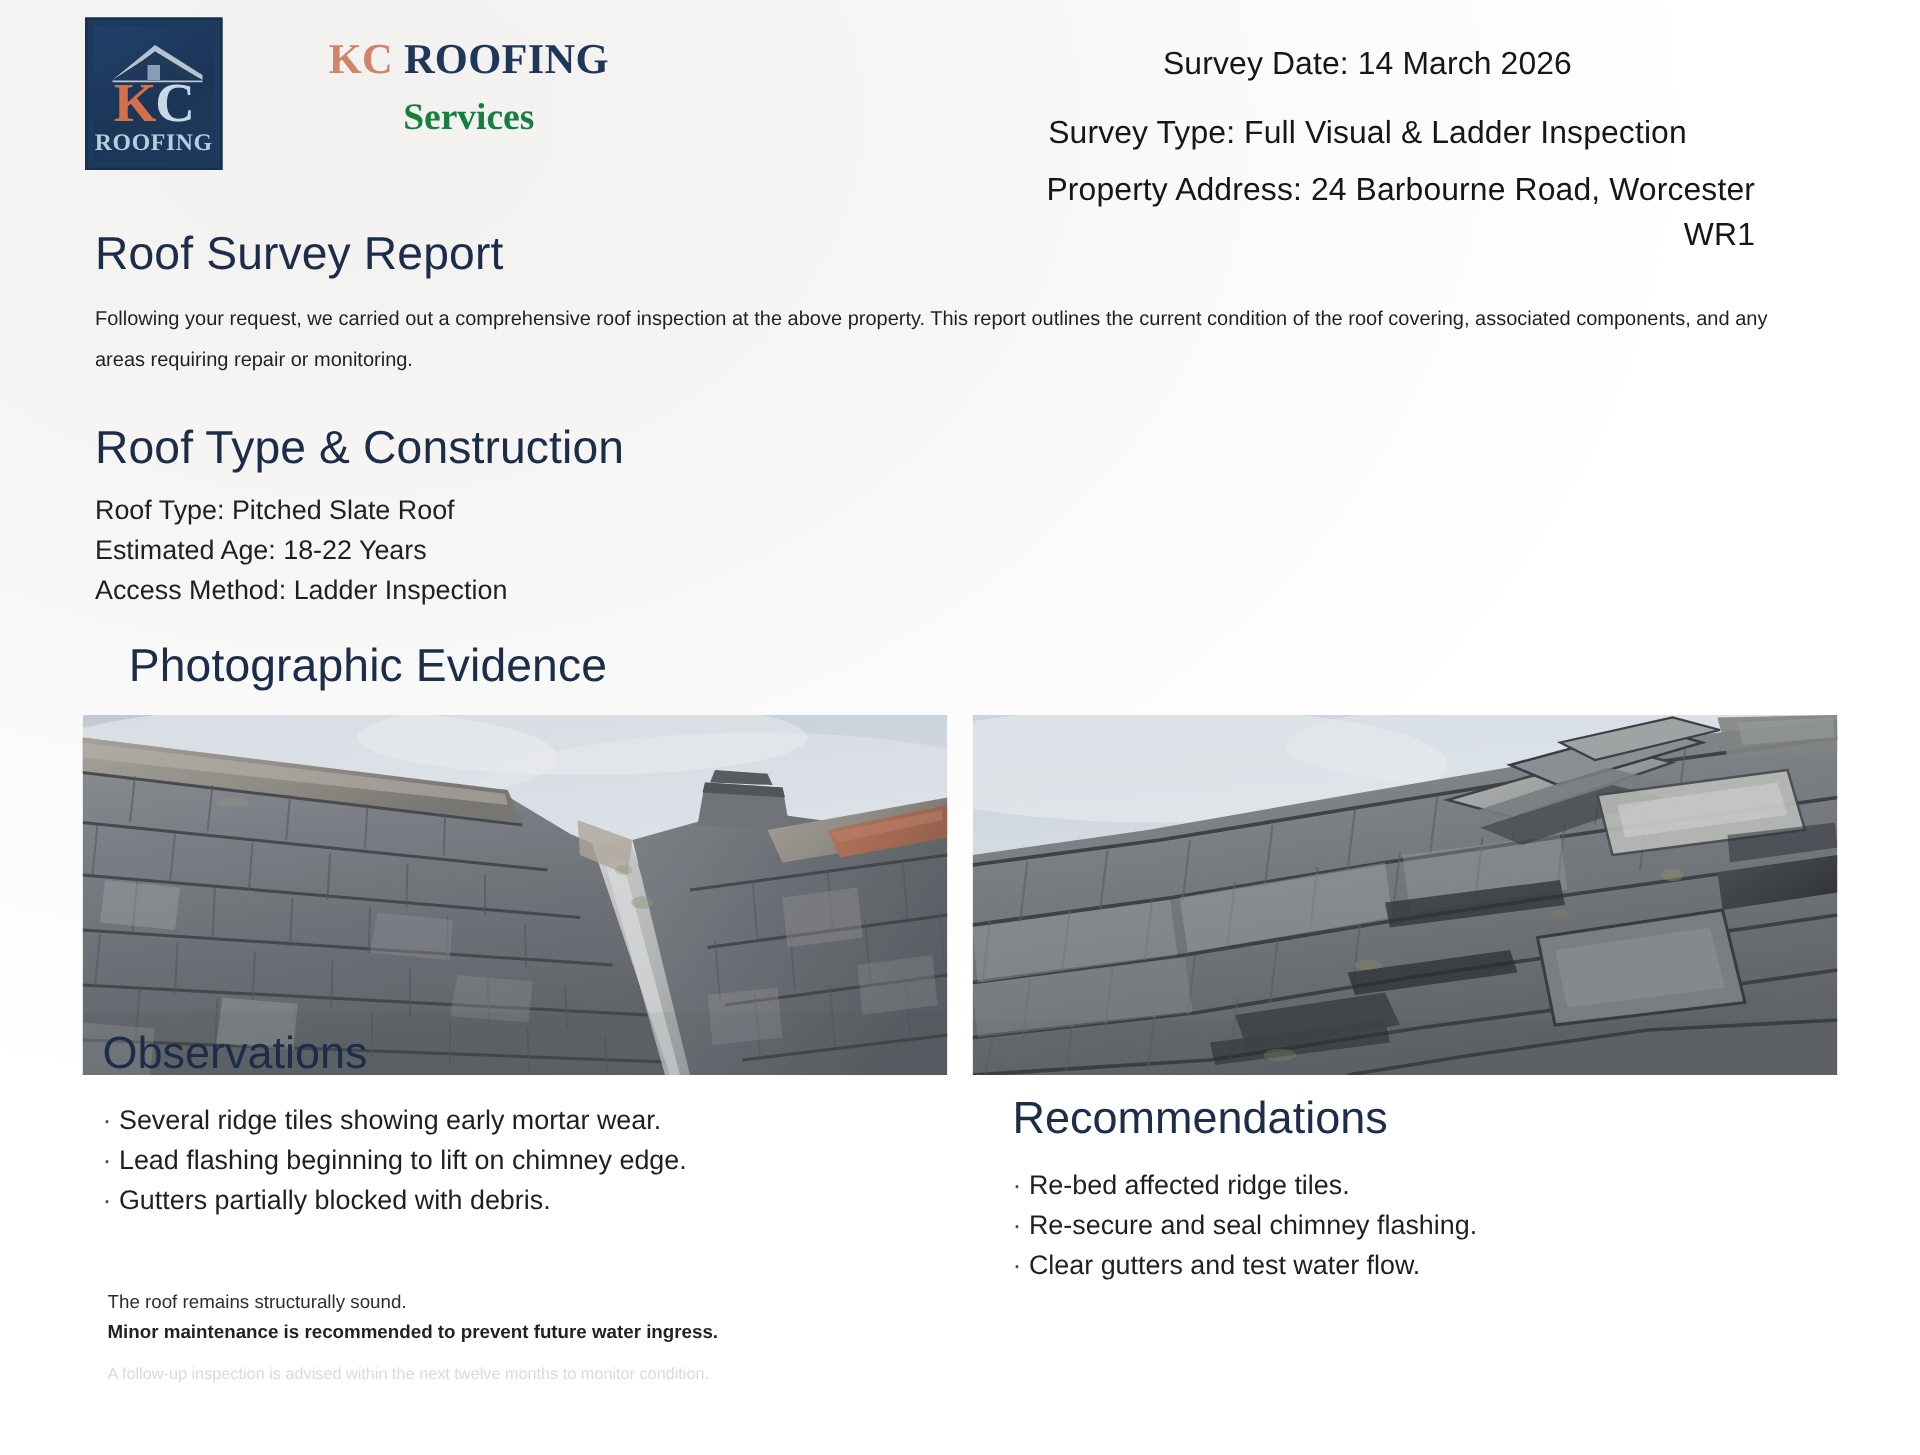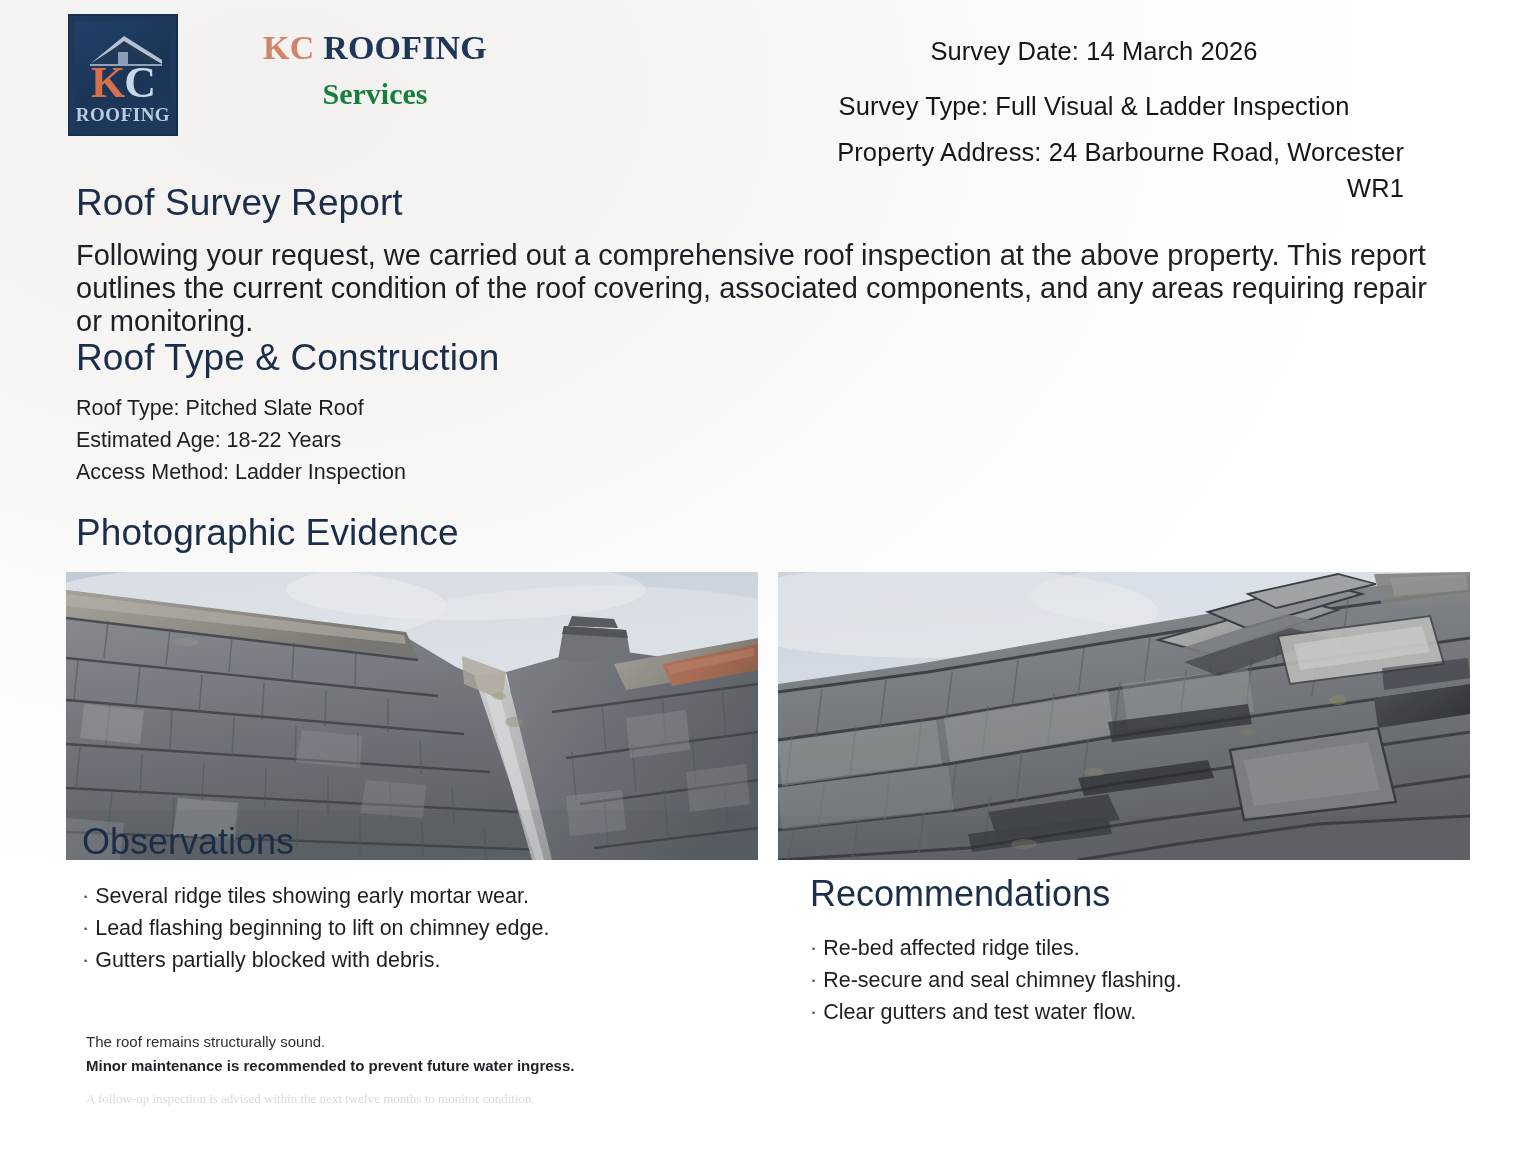--- a/index.html
+++ b/index.html
@@ -125,29 +125,30 @@
   }
   .meta-line.wrap { white-space: normal; line-height: 36px; text-align: right; }
 
   
   .h1 {
     font-size: 37px;
     font-weight: 400;
     letter-spacing: 0.1px;
     color: #1b2d48;
     line-height: 44px;
+    margin-left: 27px;
   }
   .h2 {
     font-size: 36px;
     font-weight: 400;
     color: #1b2d48;
     line-height: 44px;
   }
   .body-text {
-    font-size: 29px;
+    font-size: 16px;
     line-height: 33px;
     color: #1c1f23;
     font-weight: 400;
   }
 
   .sec-report {
     position: absolute;
     left: 76px;
     top: 181px;
     width: 1390px;
@@ -237,21 +238,20 @@
     line-height: 24px;
     color: #2a2f35;
     font-weight: 400;
   }
   .summary-line.l2 { font-weight: bold; color: #1d2228; }
   .summary-line.l3 {
     color: #d9dadc;
     font-size: 13px;
     line-height: 22px;
     margin-top: 10px;
-    font-family: Liberation Serif, serif;
   }
 </style>
 </head>
 <body>
 
 <div class="page">
 
   <div class="header">
 
     <div class="brand">

